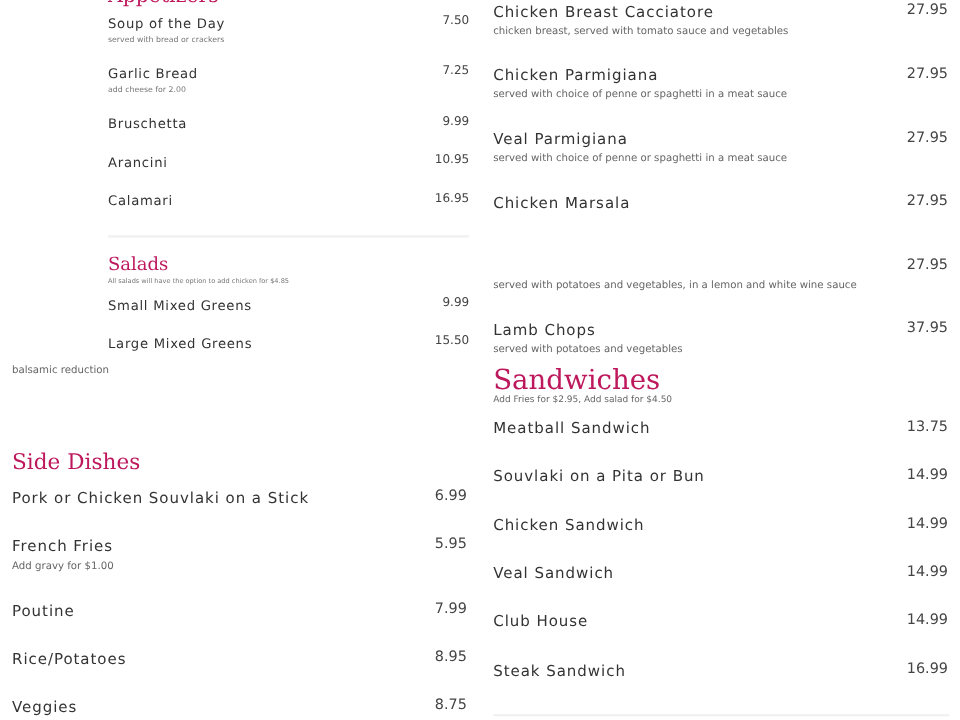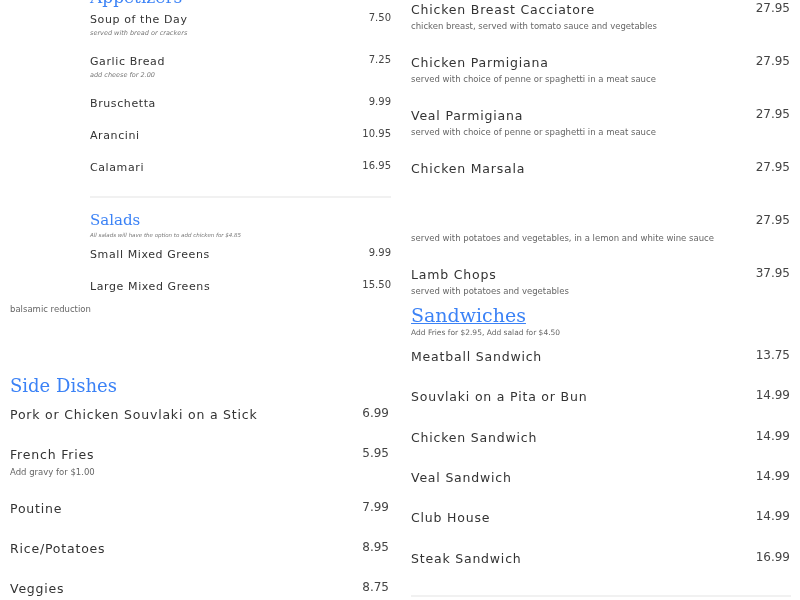--- a/index.html
+++ b/index.html
@@ -1,24 +1,24 @@
 <!DOCTYPE html>
 <html><head>
 <meta charset="utf-8">
 <style>
   html, body { margin:0; padding:0; }
   body {
     width:800px; height:600px; overflow:hidden; background:#ffffff;
     position:relative; font-family:"DejaVu Sans", sans-serif; color:#333333;
   }
   .abs { position:absolute; }
-  .serif { font-family:"DejaVu Serif", serif; color:#3b82f6; font-weight:normal; }
+  .serif { font-family:"DejaVu Serif", serif; color:#be185d; font-weight:normal; }
   .item-name { font-size:11px; letter-spacing:0.6px; color:#333; white-space:nowrap; }
   .item-price { font-size:10px; color:#444; text-align:right; white-space:nowrap; }
-  .item-desc { font-size:6.5px; color:#777; white-space:nowrap;font-style:italic; }
+  .item-desc { font-size:6.5px; color:#777; white-space:nowrap; }
   .big-name { font-size:12.5px; letter-spacing:0.8px; color:#333; white-space:nowrap; }
   .big-price { font-size:12px; color:#444; text-align:right; white-space:nowrap; }
   .big-desc { font-size:8.5px; color:#666; white-space:nowrap; }
   .divider { height:2px; background:#f1f1f1; }
   .clip { overflow:hidden; }
 </style>
 </head>
 <body>
 
 <div class="abs clip" style="left:80px; top:0; width:320px; height:300px;">
@@ -93,21 +93,21 @@
 
   <div class="abs big-price" style="right:10px; top:213px;">27.95</div>
   <div class="abs big-desc" style="left:11px; top:233px;">served with potatoes and vegetables, in a lemon and white wine sauce</div>
 
   <div class="abs big-name" style="left:11px; top:267px;">Lamb Chops</div>
   <div class="abs big-price" style="right:10px; top:266px;">37.95</div>
   <div class="abs big-desc" style="left:11px; top:286px;">served with potatoes and vegetables</div>
 </div>
 
 <div class="abs" style="left:400px; top:300px; width:400px; height:300px;">
-  <div class="abs serif" style="left:11px; top:4px; font-size:19px;text-decoration:underline;">Sandwiches</div>
+  <div class="abs serif" style="left:11px; top:4px; font-size:23px;">Sandwiches</div>
   <div class="abs big-desc" style="left:11px; top:28px; font-size:7.5px;">Add Fries for $2.95, Add salad for $4.50</div>
 
   <div class="abs big-name" style="left:11px; top:49px;">Meatball Sandwich</div>
   <div class="abs big-price" style="right:10px; top:48px;">13.75</div>
 
   <div class="abs big-name" style="left:11px; top:89px;">Souvlaki on a Pita or Bun</div>
   <div class="abs big-price" style="right:10px; top:88px;">14.99</div>
 
   <div class="abs big-name" style="left:11px; top:130px;">Chicken Sandwich</div>
   <div class="abs big-price" style="right:10px; top:129px;">14.99</div>

